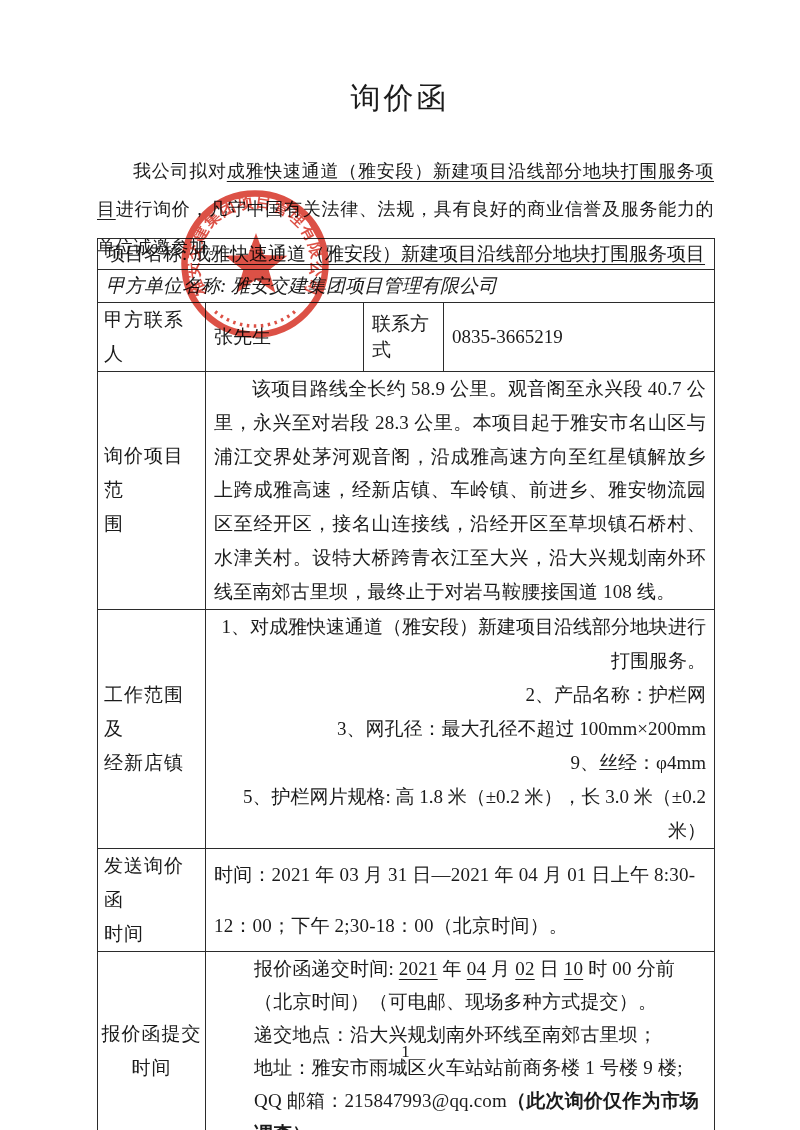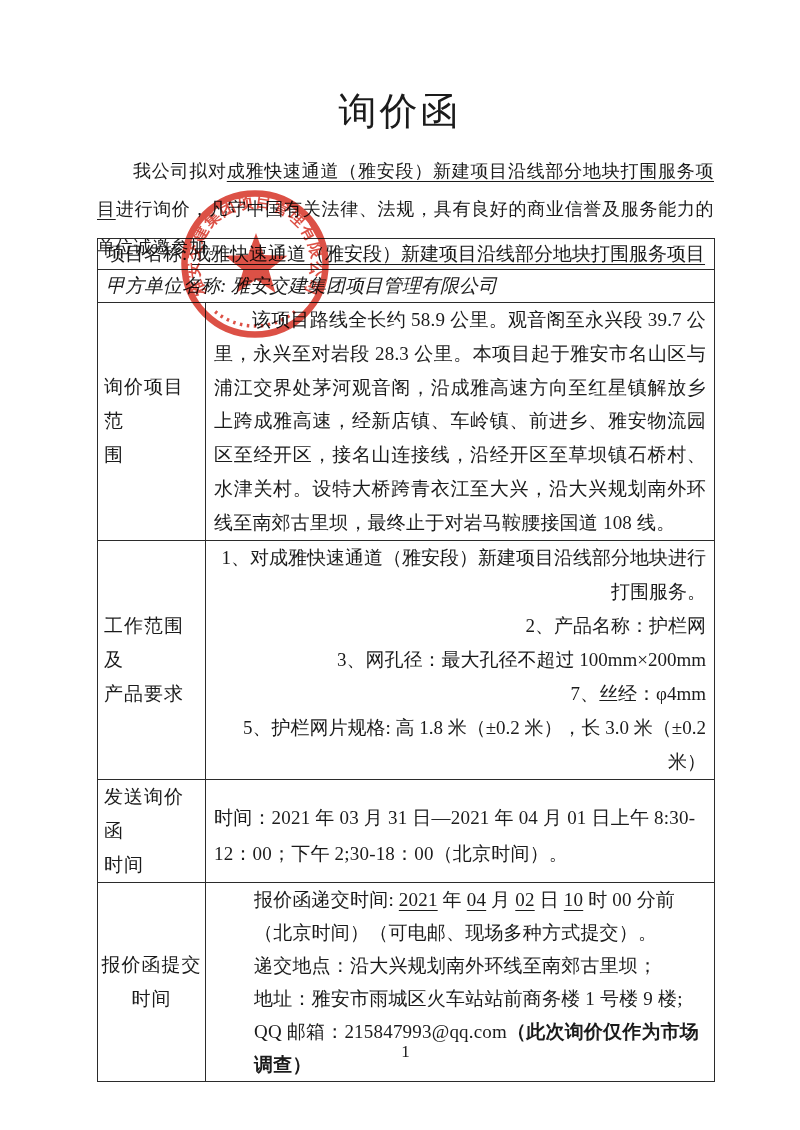--- a/index.html
+++ b/index.html
@@ -6,23 +6,23 @@
   .page{
     position:relative;
     width:800px;height:1130px;
     margin:0 auto;
     background:#ffffff;
     font-family:"Liberation Serif","DejaVu Serif",serif;
     color:#1b1b1b;
     overflow:hidden;
   }
   .title{
-    position:absolute;top:86px;left:0;width:100%;
+    position:absolute;top:78px;left:0;width:100%;
     text-align:center;
-    font-size:38px;letter-spacing:3px;font-weight:500;
+    font-size:30px;letter-spacing:3px;font-weight:500;
   }
   .intro{
     position:absolute;top:134px;left:97px;width:617px;
     font-size:18px;line-height:38px;
     text-indent:2em;text-align:justify;
     letter-spacing:0.4px;
   }
   .u{text-decoration:underline;text-decoration-thickness:1.4px;text-underline-offset:4px;}
   .b{font-weight:bold;}
   table.inquiry{
@@ -42,21 +42,21 @@
     padding:0 3px 0 6px !important;
     white-space:pre-line;
   }
   .label-center{text-align:center;padding:0 2px !important;}
   .row-simple{height:31px;}
   .row-simple2{height:33px;font-style:italic;}
   .row-contact{height:33px;}
   .scope-content{line-height:33.8px;text-align:justify;letter-spacing:0.2px;}
   .scope-first{text-indent:2em;}
   .work-content div{line-height:34px;text-align:right;}
-  .time-content{line-height:36px;letter-spacing:0.2px;margin-top:10px;}
+  .time-content{line-height:51px;letter-spacing:0.2px;}
   .submit-content div{line-height:33px;letter-spacing:0.2px;margin-left:40px;}
   .page-number{
     position:absolute;top:1042px;left:97px;width:617px;
     text-align:center;font-size:17px;
   }
   .seal{
     position:absolute;left:0;top:0;
     pointer-events:none;
     mix-blend-mode:multiply;
     opacity:0.88;
@@ -82,35 +82,41 @@
         <col style="width:80px">
         <col style="width:271px">
     </colgroup>
     <tbody>
         <tr class="row-simple">
       <td colspan="4"><span>项目名称: </span><span class="u">成雅快速通道（雅安段）新建项目沿线部分地块打围服务项目</span></td>
     </tr>
     <tr class="row-simple2">
       <td colspan="4">甲方单位名称: 雅安交建集团项目管理有限公司</td>
     </tr>
+    <tr class="row-contact">
+      <td class="label-cell">甲方联系人</td>
+      <td>张先生</td>
+      <td>联系方式</td>
+      <td>0835-3665219</td>
+    </tr>
     <tr style="height:236px">
       <td class="label-cell">询价项目范
 围</td>
       <td colspan="3">
-        <div class="scope-content scope-first">该项目路线全长约 58.9 公里。观音阁至永兴段 39.7 公里，永兴至对岩段 28.3 公里。本项目起于雅安市名山区与浦江交界处茅河观音阁，沿成雅高速方向至红星镇解放乡上跨成雅高速，经新店镇、车岭镇、前进乡、雅安物流园区至经开区，接名山连接线，沿经开区至草坝镇石桥村、水津关村。设特大桥跨青衣江至大兴，沿大兴规划南外环线至南郊古里坝，最终止于对岩马鞍腰接国道 108 线。</div>
+        <div class="scope-content scope-first">该项目路线全长约 58.9 公里。观音阁至永兴段 40.7 公里，永兴至对岩段 28.3 公里。本项目起于雅安市名山区与浦江交界处茅河观音阁，沿成雅高速方向至红星镇解放乡上跨成雅高速，经新店镇、车岭镇、前进乡、雅安物流园区至经开区，接名山连接线，沿经开区至草坝镇石桥村、水津关村。设特大桥跨青衣江至大兴，沿大兴规划南外环线至南郊古里坝，最终止于对岩马鞍腰接国道 108 线。</div>
       </td>
     </tr>
     <tr style="height:206px">
       <td class="label-cell">工作范围及
-产品要求</td>
+经新店镇</td>
       <td colspan="3" class="work-content">
         <div>1、对成雅快速通道（雅安段）新建项目沿线部分地块进行打围服务。</div>
         <div>2、产品名称：护栏网</div>
         <div>3、网孔径：最大孔径不超过 100mm×200mm</div>
-        <div>7、丝经：φ4mm</div>
+        <div>9、丝经：φ4mm</div>
         <div>5、护栏网片规格: 高 1.8 米（±0.2 米），长 3.0 米（±0.2 米）</div>
       </td>
     </tr>
     <tr style="height:74px">
       <td class="label-cell">发送询价函
 时间</td>
       <td colspan="3">
         <div class="time-content">时间：2021 年 03 月  31 日—2021 年 04 月  01 日上午 8:30-12：00；下午 2;30-18：00（北京时间）。</div>
       </td>
     </tr>

